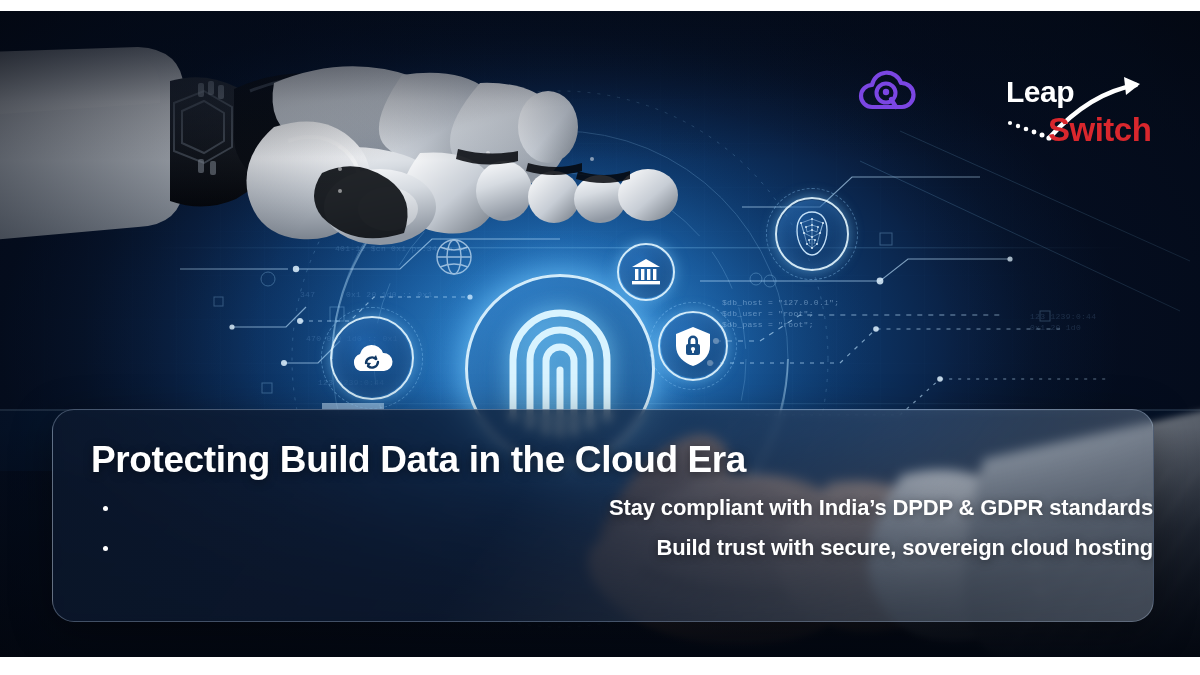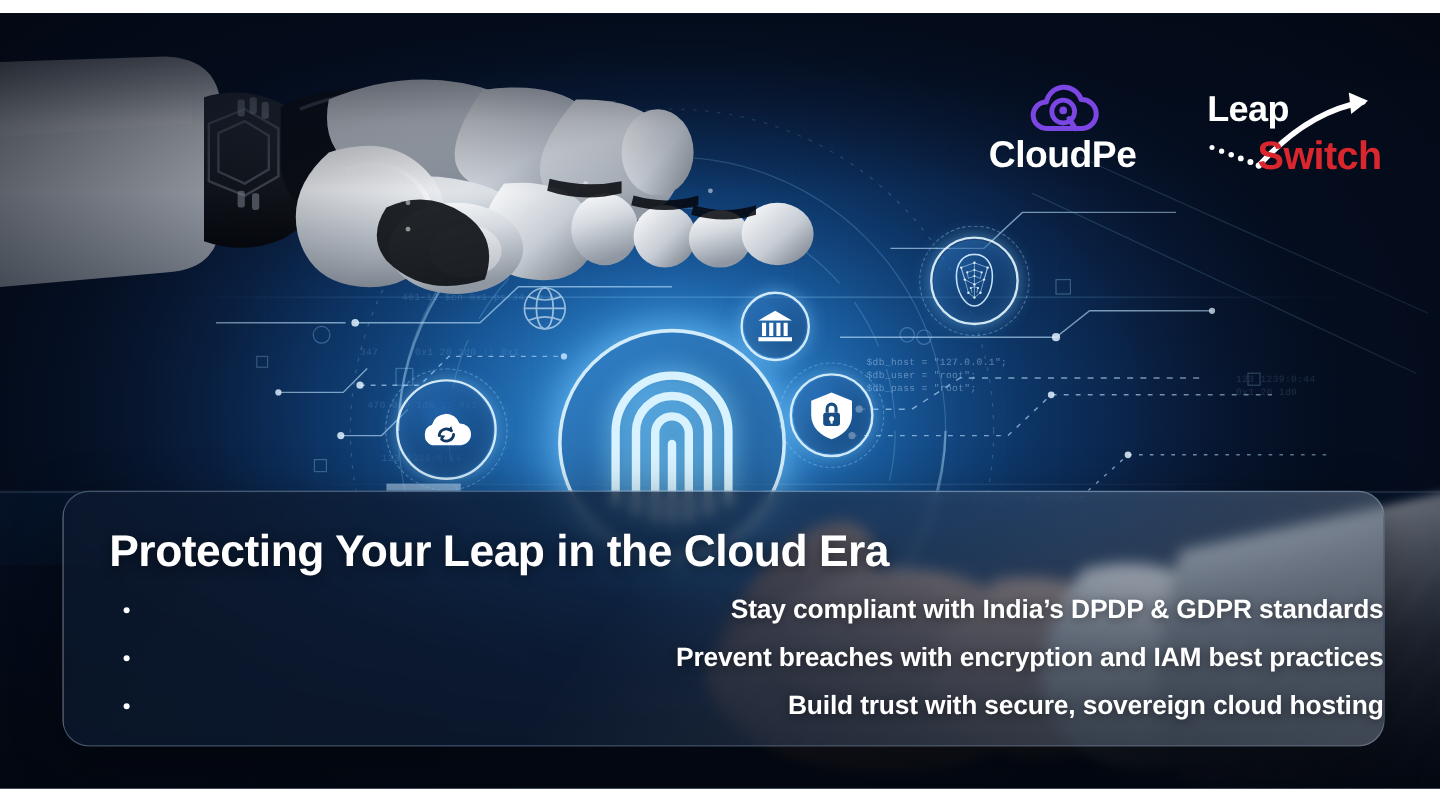--- a/index.html
+++ b/index.html
@@ -497,21 +497,20 @@
     <div class="bottomfade"></div>
     <div class="vignette"></div>
 
     <div class="logo-cloudpe">
       <svg width="68" height="44" viewBox="0 0 68 44" style="position:absolute;left:34px;top:0;">
         <path d="M20,38 A11,11 0 0 1 20,16 A15,15 0 0 1 49,14 A11.5,11.5 0 0 1 50,38 Z" fill="none" stroke="#7B46E3" stroke-width="4.2" stroke-linejoin="round"></path>
         <circle cx="34" cy="24" r="9.5" fill="none" stroke="#7B46E3" stroke-width="4"></circle>
         <path d="M39,30 L44,38" stroke="#7B46E3" stroke-width="4.4" stroke-linecap="round"></path>
         <circle cx="34" cy="23" r="3.2" fill="#7B46E3"></circle>
       </svg>
-      <div class="wordmark">CloudPe</div>
     </div>
 
     <div class="logo-leapswitch">
       <svg width="180" height="80" viewBox="0 0 180 80" style="position:absolute;left:0;top:0;">
         <path d="M48,66 q40,-44 86,-52" fill="none" stroke="#ffffff" stroke-width="4.5" stroke-linecap="round"></path>
         <path d="M122,6 L138,13 L124,24 Z" fill="#ffffff"></path>
         <g fill="#ffffff">
           <circle cx="8" cy="52" r="2.1"></circle>
           <circle cx="16" cy="55" r="2.2"></circle>
           <circle cx="24" cy="58" r="2.3"></circle>
@@ -519,24 +518,23 @@
           <circle cx="40" cy="64" r="2.5"></circle>
           <circle cx="47" cy="67" r="2.6"></circle>
         </g>
       </svg>
       <div class="leap">Leap</div>
       <div class="switch">Switch</div>
     </div>
 
     <div class="glass-panel">
       <div class="inner">
-        <h1 class="headline">Protecting Your Leap in the Cloud Era</h1>
+        <h1 class="headline">Protecting Build Data in the Cloud Era</h1>
         <ul class="bullets">
           <li>Stay compliant with India’s DPDP &amp; GDPR standards</li>
-          <li>Prevent breaches with encryption and IAM best practices</li>
           <li>Build trust with secure, sovereign cloud hosting</li>
         </ul>
       </div>
     </div>
 
   </div>
 
 </div>
 
 </body></html>

